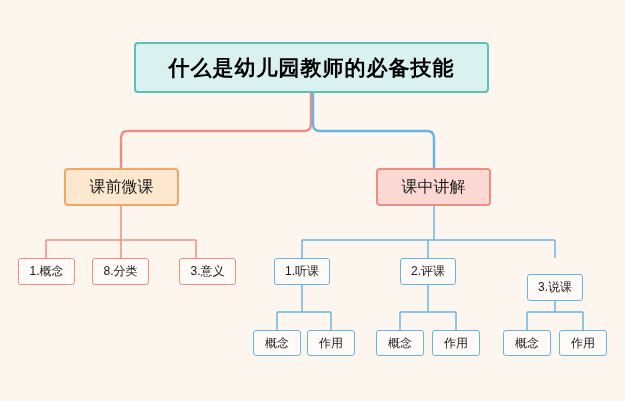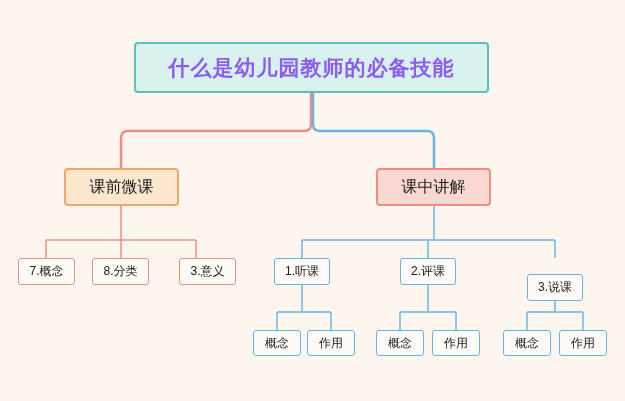--- a/index.html
+++ b/index.html
@@ -40,21 +40,21 @@
   .node-root {
     left: 134px;
     top: 42px;
     width: 355px;
     height: 51px;
     background: #d9f1ef;
     border: 2px solid #5cbfb8;
     border-radius: 4px;
     font-size: 21px;
     font-weight: bold;
-    color: #8b5cf6;
+    color: #000000;
     letter-spacing: 1px;
   }
 
   
   .node-l2 {
     width: 115px;
     height: 38px;
     border-radius: 4px;
     font-size: 16px;
     font-weight: normal;
@@ -137,21 +137,21 @@
     <path d="M 527 312 L 583 312" fill="none" stroke="#6ab4e4" stroke-width="1.5"></path>
     <path d="M 527 312 L 527 330" fill="none" stroke="#6ab4e4" stroke-width="1.5"></path>
     <path d="M 583 312 L 583 330" fill="none" stroke="#6ab4e4" stroke-width="1.5"></path>
   </svg>
 
   <div class="node node-root">什么是幼儿园教师的必备技能</div>
 
   <div class="node node-l2 left">课前微课</div>
   <div class="node node-l2 right">课中讲解</div>
 
-  <div class="node node-l3 pink" style="left:18px; top:258px; width:57px;">7.概念</div>
+  <div class="node node-l3 pink" style="left:18px; top:258px; width:57px;">1.概念</div>
   <div class="node node-l3 pink" style="left:92px; top:258px; width:57px;">8.分类</div>
   <div class="node node-l3 pink" style="left:179px; top:258px; width:57px;">3.意义</div>
 
   <div class="node node-l3 blue" style="left:274px; top:258px; width:56px;">1.听课</div>
   <div class="node node-l3 blue" style="left:400px; top:258px; width:56px;">2.评课</div>
   <div class="node node-l3 blue" style="left:527px; top:274px; width:56px;">3.说课</div>
 
   <div class="node node-l4" style="left:253px; top:330px;">概念</div>
   <div class="node node-l4" style="left:307px; top:330px;">作用</div>
 

